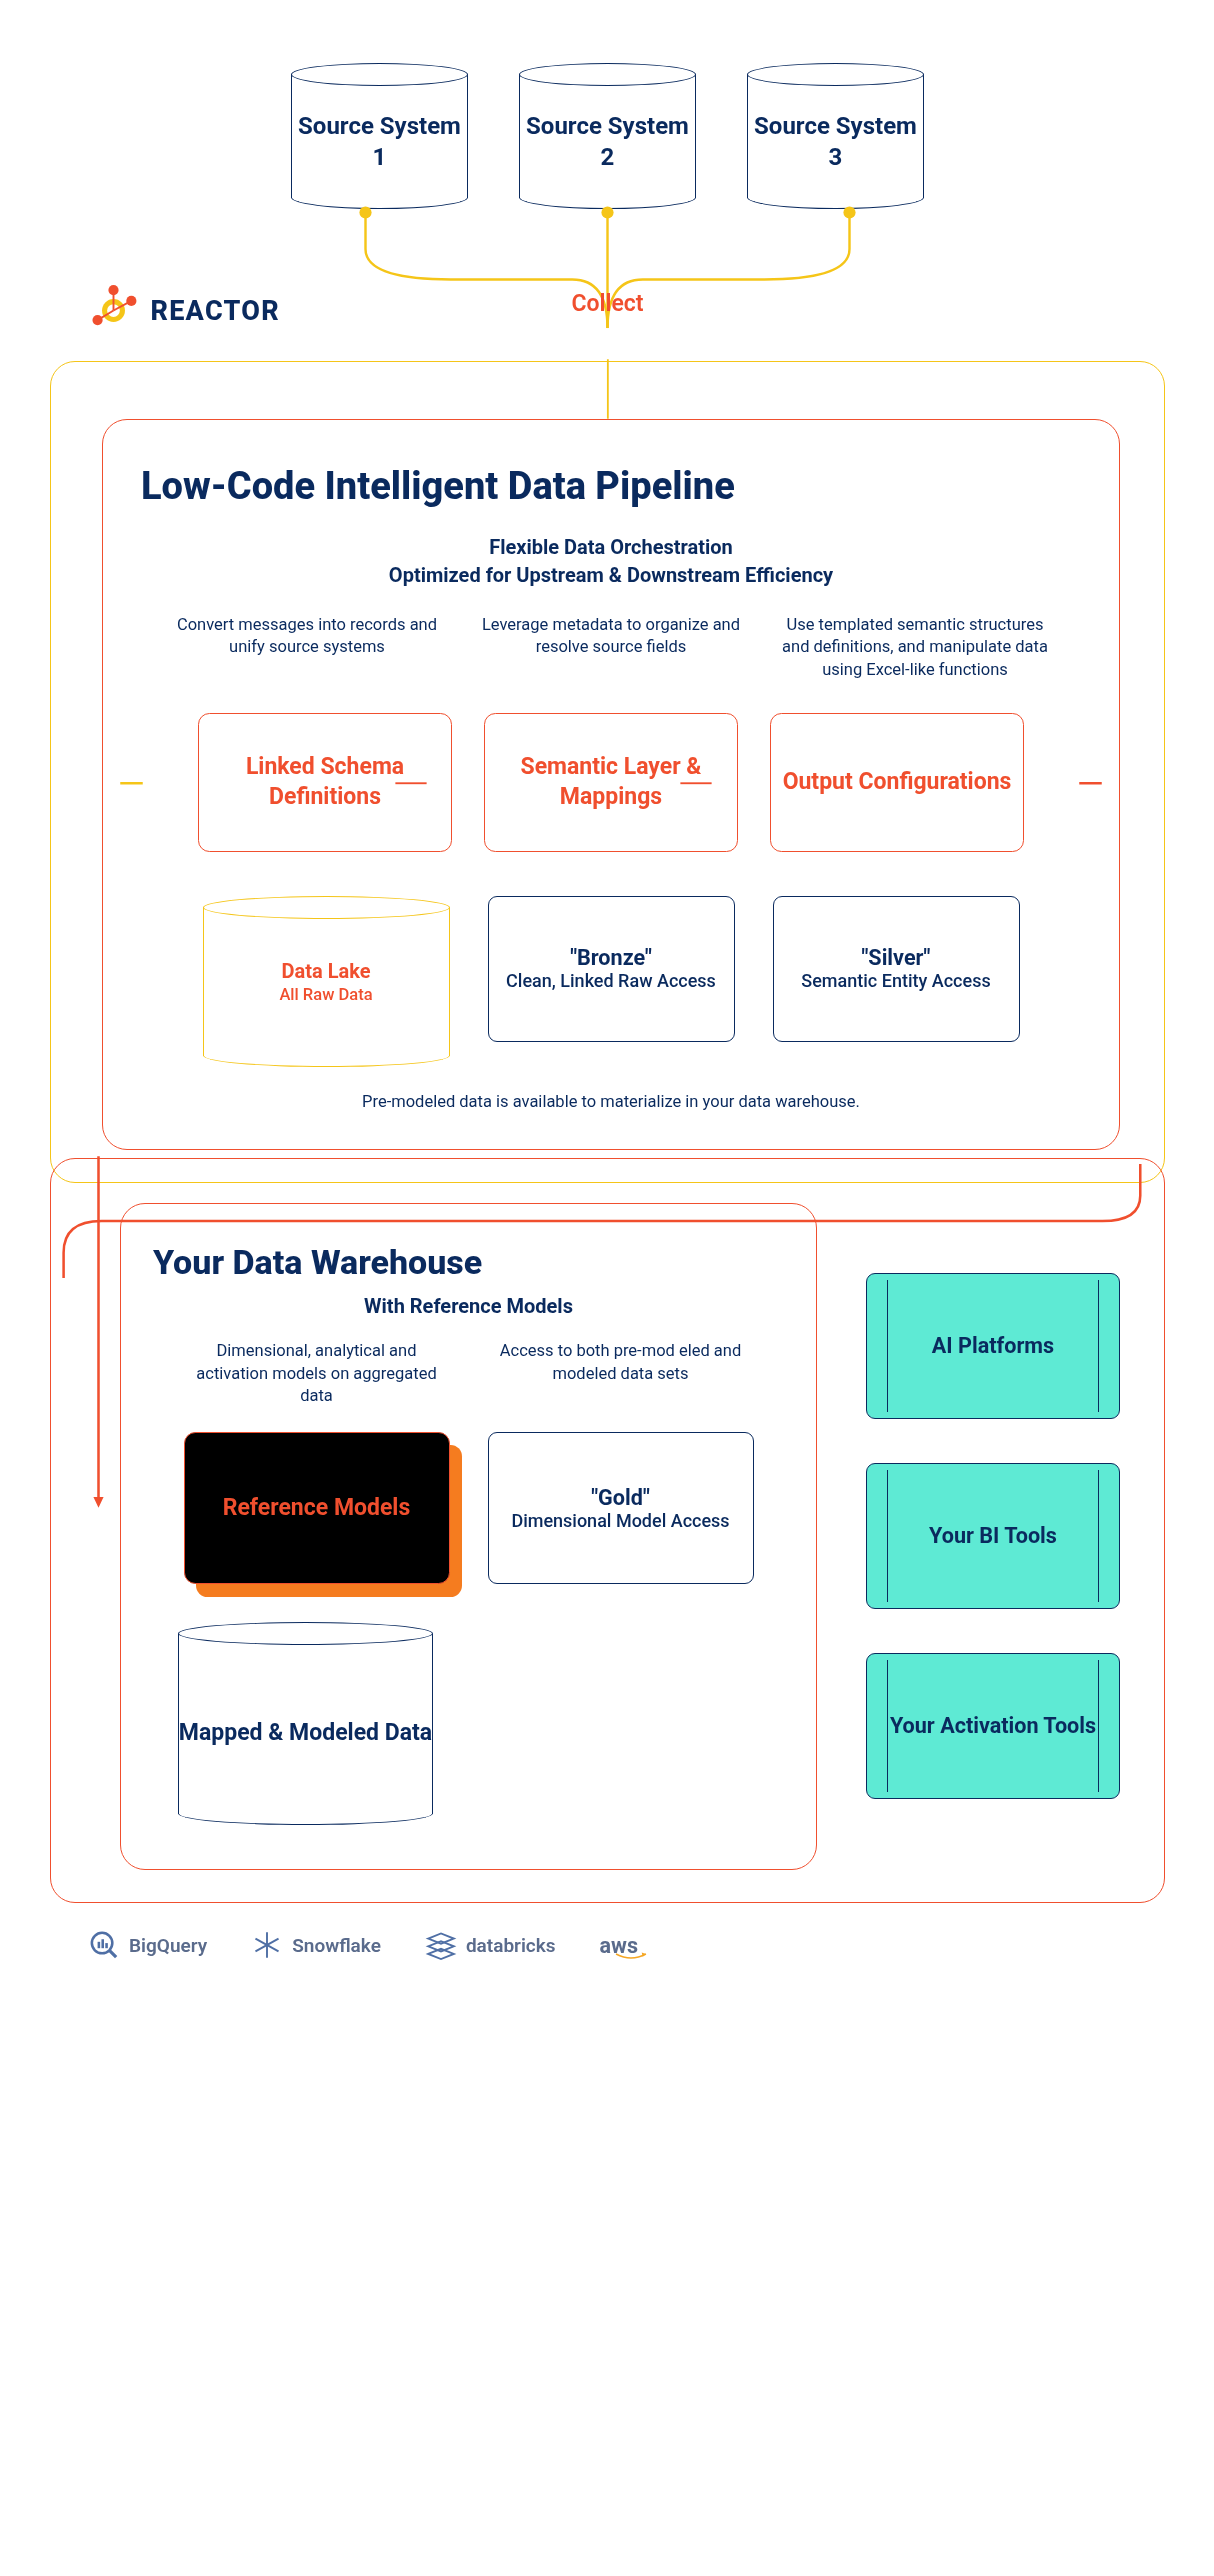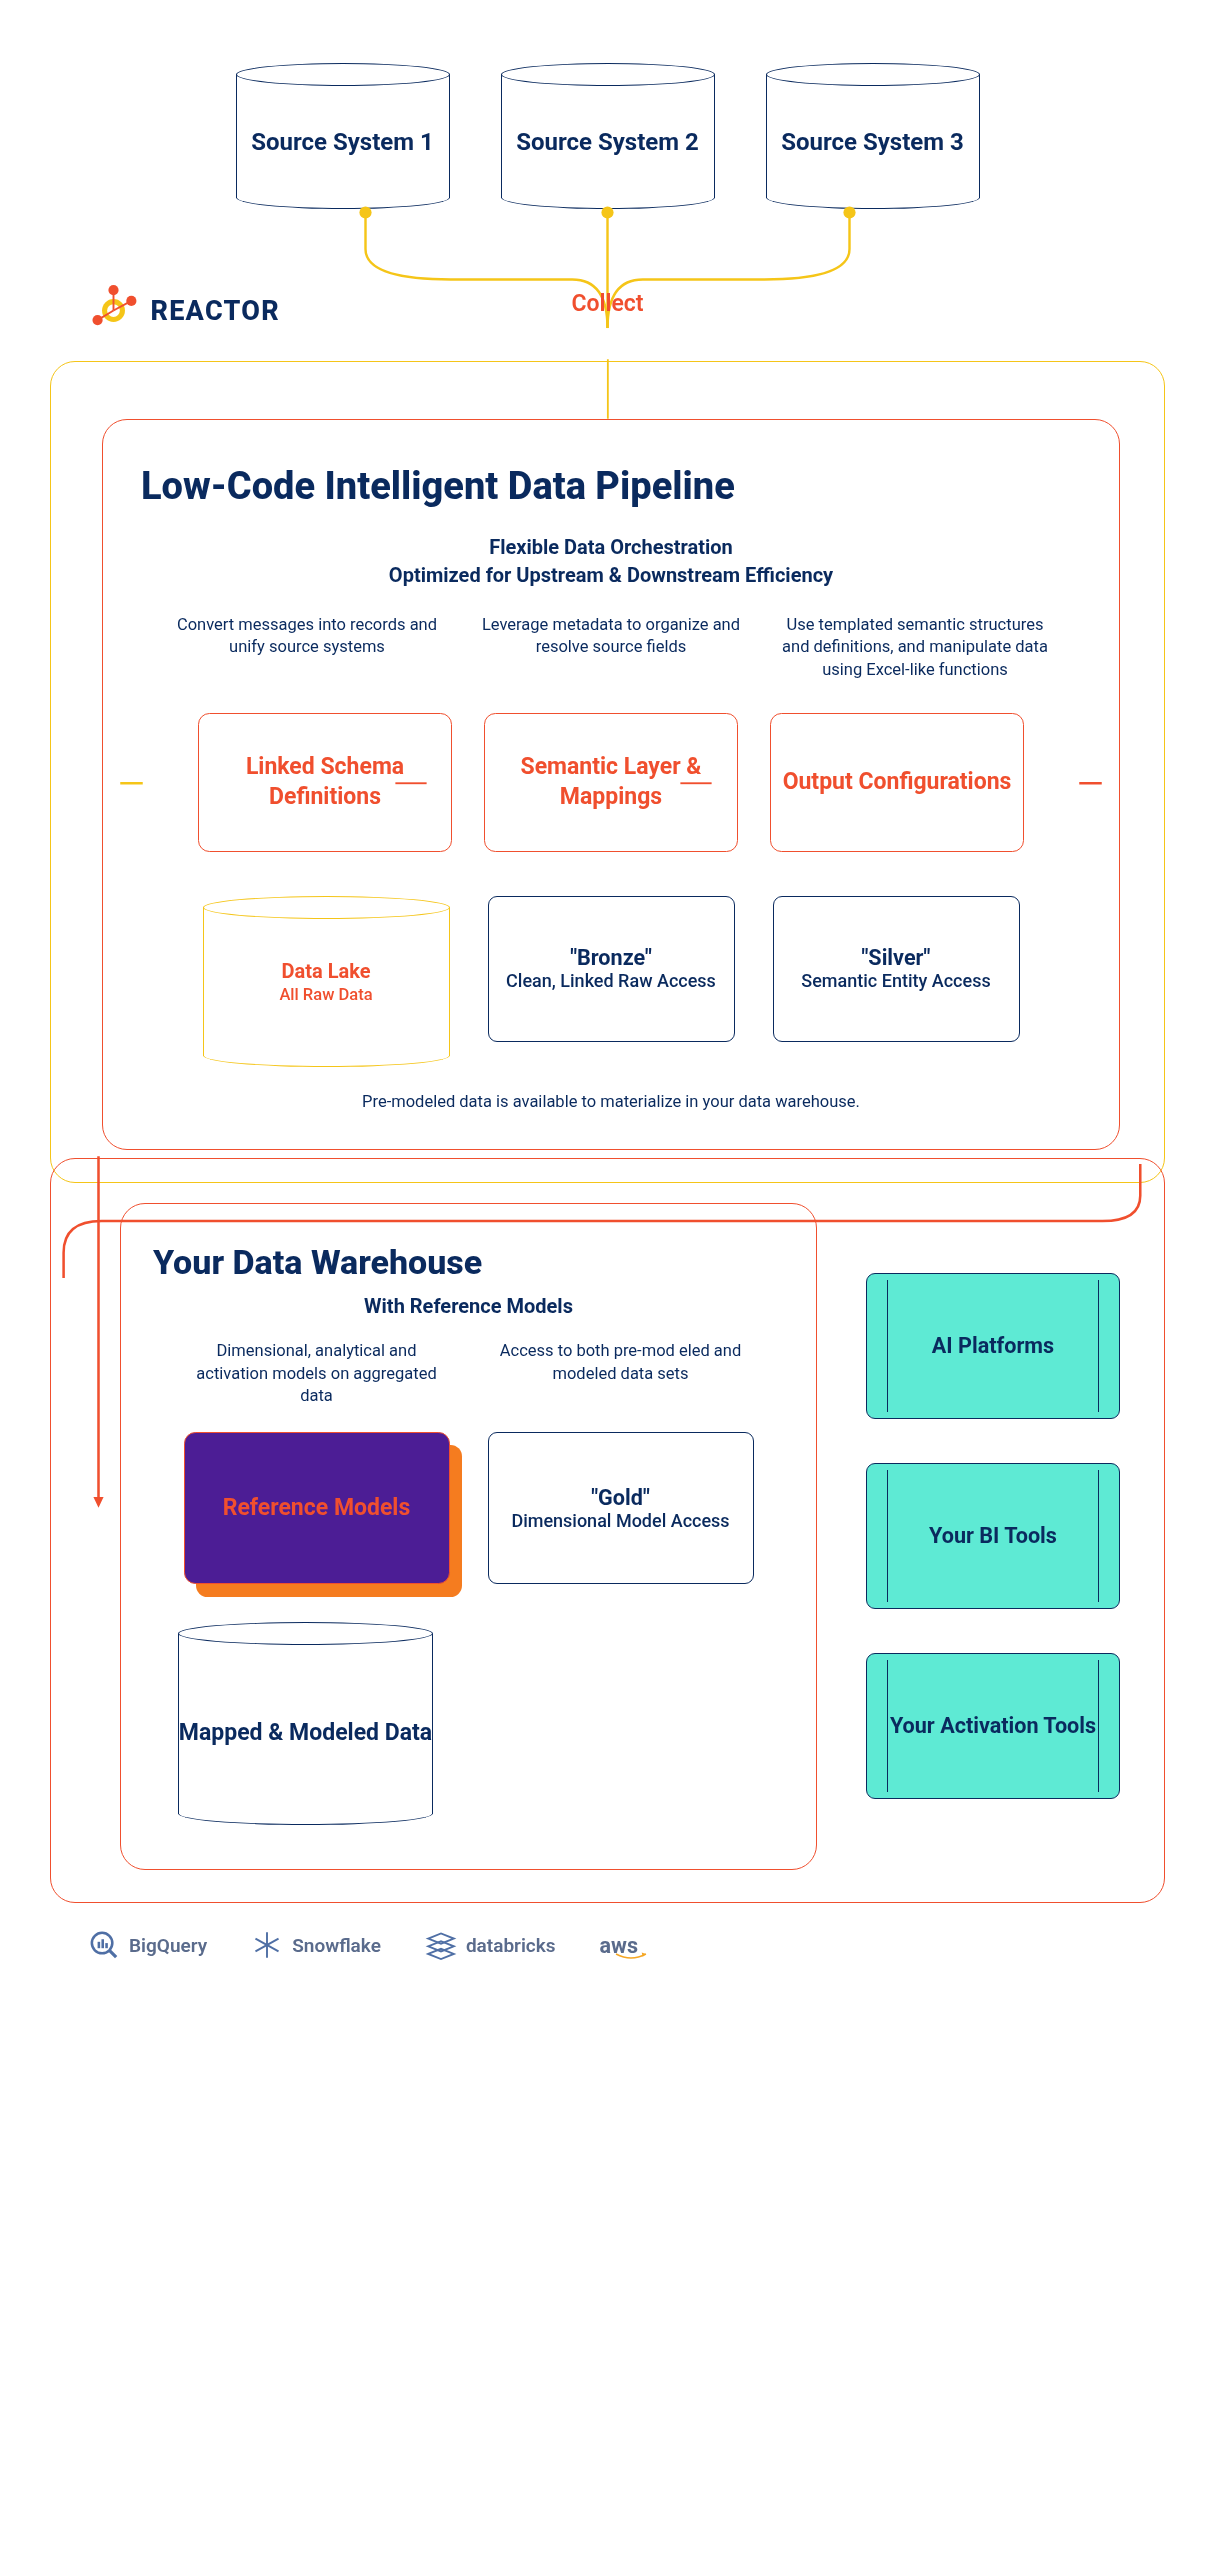--- a/index.html
+++ b/index.html
@@ -5,21 +5,21 @@
 * { box-sizing: border-box; margin: 0; padding: 0; }
 body { font-family: -apple-system, BlinkMacSystemFont, "Segoe UI", Roboto, Arial, sans-serif; background: #fff; width: 1215px; }
 .wrap { width: 1215px; padding: 38px 25px; position: relative; }
 .cyl { position: relative; display: flex; align-items: center; justify-content: center; text-align: center; }
 .cyl-body { position: absolute; inset: 0; top: 11.4px; border: 1.3px solid; border-top: none; border-radius: 0 0 50% 50% / 0 0 11.4px 11.4px; background: #fff; }
 .cyl-top { position: absolute; top: 0; left: 0; right: 0; height: 23px; border: 1.3px solid; border-radius: 50%; background: #fff; }
 .cyl-text { position: relative; z-index: 2; font-weight: 700; line-height: 1.3; }
 
 
 .src-row { display: flex; justify-content: center; gap: 51px; margin-top: 25px; }
-.src-cyl { width: 214px; height: 146px; }
+.src-cyl { width: 177px; height: 146px; }
 .src-cyl .cyl-body, .src-cyl .cyl-top { border-color: #0a2a5e; }
 .src-cyl .cyl-text { color: #0a2a5e; font-size: 24px; padding-top: 12.7px; }
 
 
 .connector-zone { position: relative; height: 152px; display: flex; align-items: center; justify-content: center; }
 .collect-label { color: #f04f2e; font-size: 23px; font-weight: 600; position: absolute; left: 50%; transform: translateX(-50%); top: 81px; }
 .reactor-logo { position: absolute; left: 63px; top: 76px; display: flex; align-items: center; gap: 11.4px; }
 .reactor-mark { width: 51px; height: 51px; position: relative; }
 .reactor-text { font-size: 27px; font-weight: 800; letter-spacing: 1.3px; color: #0a2a5e; }
 
@@ -46,21 +46,21 @@
 
 .wh-outer { border: 1.9px solid #f04f2e; border-radius: 25px; padding: 44px 25px 32px 25px; margin: 89px 25px 25px 25px; position: relative; }
 .wh-inner { border: 1.9px solid #f04f2e; border-radius: 25px; padding: 38px 32px 44px 32px; width: 697px; }
 .wh-title { font-size: 34px; font-weight: 800; color: #0a2a5e; margin-bottom: 12.7px; }
 .wh-sub { font-size: 20px; font-weight: 700; color: #0a2a5e; text-align: center; margin-bottom: 22px; }
 .wh-desc-row { display: flex; gap: 38px; justify-content: center; margin-bottom: 25px; }
 .wh-desc-col { text-align: center; color: #0a2a5e; font-size: 16.5px; line-height: 1.35; max-width: 266px; }
 .wh-box-row { display: flex; gap: 38px; justify-content: center; margin-bottom: 38px; }
 .ref-wrap { position: relative; width: 266px; height: 152px; }
 .ref-shadow { position: absolute; left: 12.7px; top: 12.7px; width: 266px; height: 152px; background: #f57c1f; border-radius: 11.4px; }
-.ref-box { position: absolute; left: 0; top: 0; width: 266px; height: 152px; border: 1.3px solid #f04f2e; border-radius: 11.4px; background: #4c1d95; display: flex; align-items: center; justify-content: center; color: #f04f2e; font-size: 23px; font-weight: 700; text-align: center; line-height: 1.3; }
+.ref-box { position: absolute; left: 0; top: 0; width: 266px; height: 152px; border: 1.3px solid #f04f2e; border-radius: 11.4px; background: #000000; display: flex; align-items: center; justify-content: center; color: #f04f2e; font-size: 23px; font-weight: 700; text-align: center; line-height: 1.3; }
 .mm-cyl { width: 255px; height: 203px; margin: 12.7px 0 0 25px; }
 .mm-cyl .cyl-body, .mm-cyl .cyl-top { border-color: #0a2a5e; }
 .mm-cyl .cyl-text { color: #0a2a5e; font-size: 23px; font-weight: 700; padding-top: 19px; }
 
 .tool-col { position: absolute; right: 44px; top: 114px; display: flex; flex-direction: column; gap: 44px; }
 .tbox { border: 1.3px solid #0a2a5e; border-radius: 9px; width: 254px; height: 146px; display: flex; align-items: center; justify-content: center; position: relative; background: #5eead4; }
 .tbox::before, .tbox::after { content: ''; position: absolute; top: 6.3px; bottom: 6.3px; width: 1.3px; background: #0a2a5e; }
 .tbox::before { left: 20px; }
 .tbox::after { right: 20px; }
 .tbox-text { color: #0a2a5e; font-size: 21.6px; font-weight: 700; text-align: center; line-height: 1.3; }

